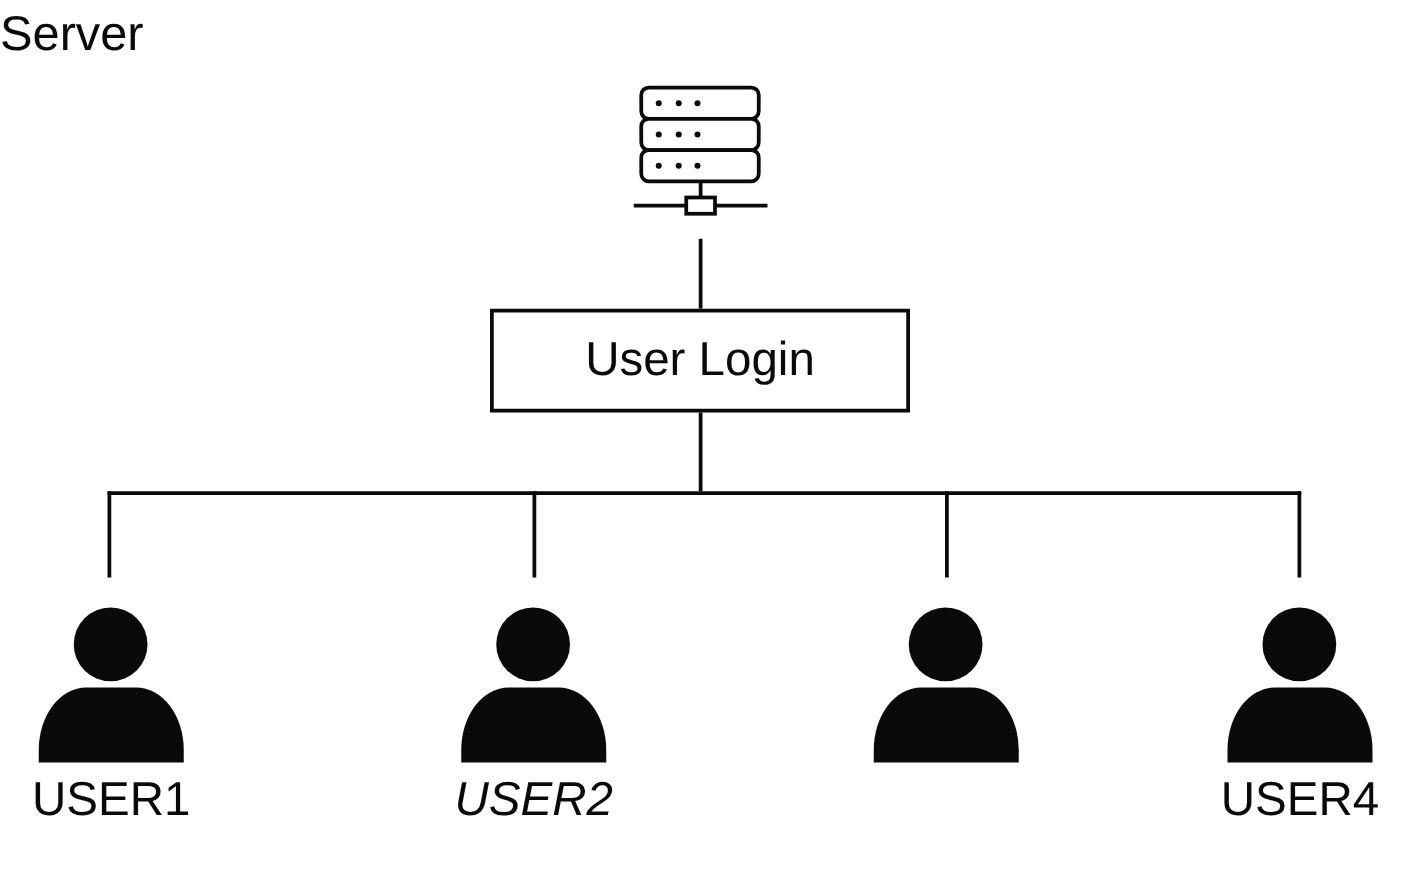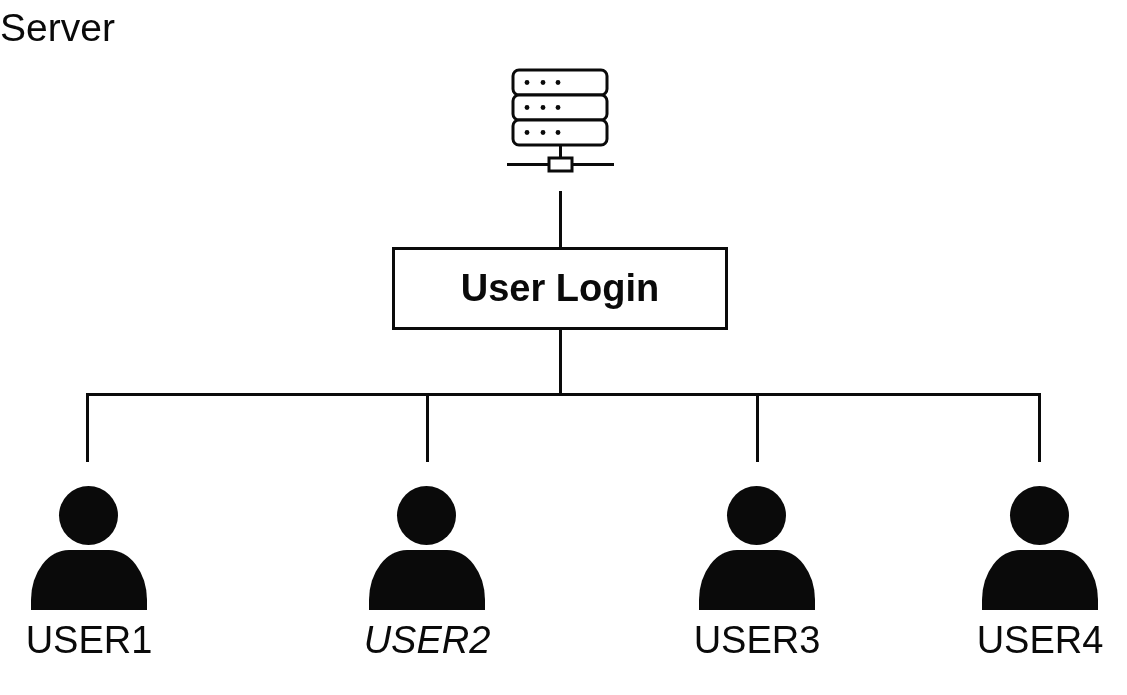--- a/index.html
+++ b/index.html
@@ -38,21 +38,21 @@
   .login-box {
     position: absolute;
     left: 392px; top: 247px;
     width: 336px; height: 83px;
     border: 3px solid #0a0a0a;
     background: #ffffff;
     display: flex;
     align-items: center;
     justify-content: center;
     font-size: 38px;
-    font-weight: 700;
+    font-weight: 400;
   }
 
   .user { position: absolute; top: 480px; width: 200px; height: 215px; }
   .user-1 { left: -11px; }
   .user-2 { left: 327px; font-style: italic; }
   .user-3 { left: 657px; }
   .user-4 { left: 940px; }
 
   .person { position: absolute; left: 0; top: 0; width: 200px; height: 132px; }
   .person-head {
@@ -137,21 +137,20 @@
       <div class="person-body"></div>
     </div>
     <div class="user-label">USER2</div>
   </div>
 
   <div class="user user-3">
     <div class="person">
       <div class="person-head"></div>
       <div class="person-body"></div>
     </div>
-    <div class="user-label">USER3</div>
   </div>
 
   <div class="user user-4">
     <div class="person">
       <div class="person-head"></div>
       <div class="person-body"></div>
     </div>
     <div class="user-label">USER4</div>
   </div>
 

